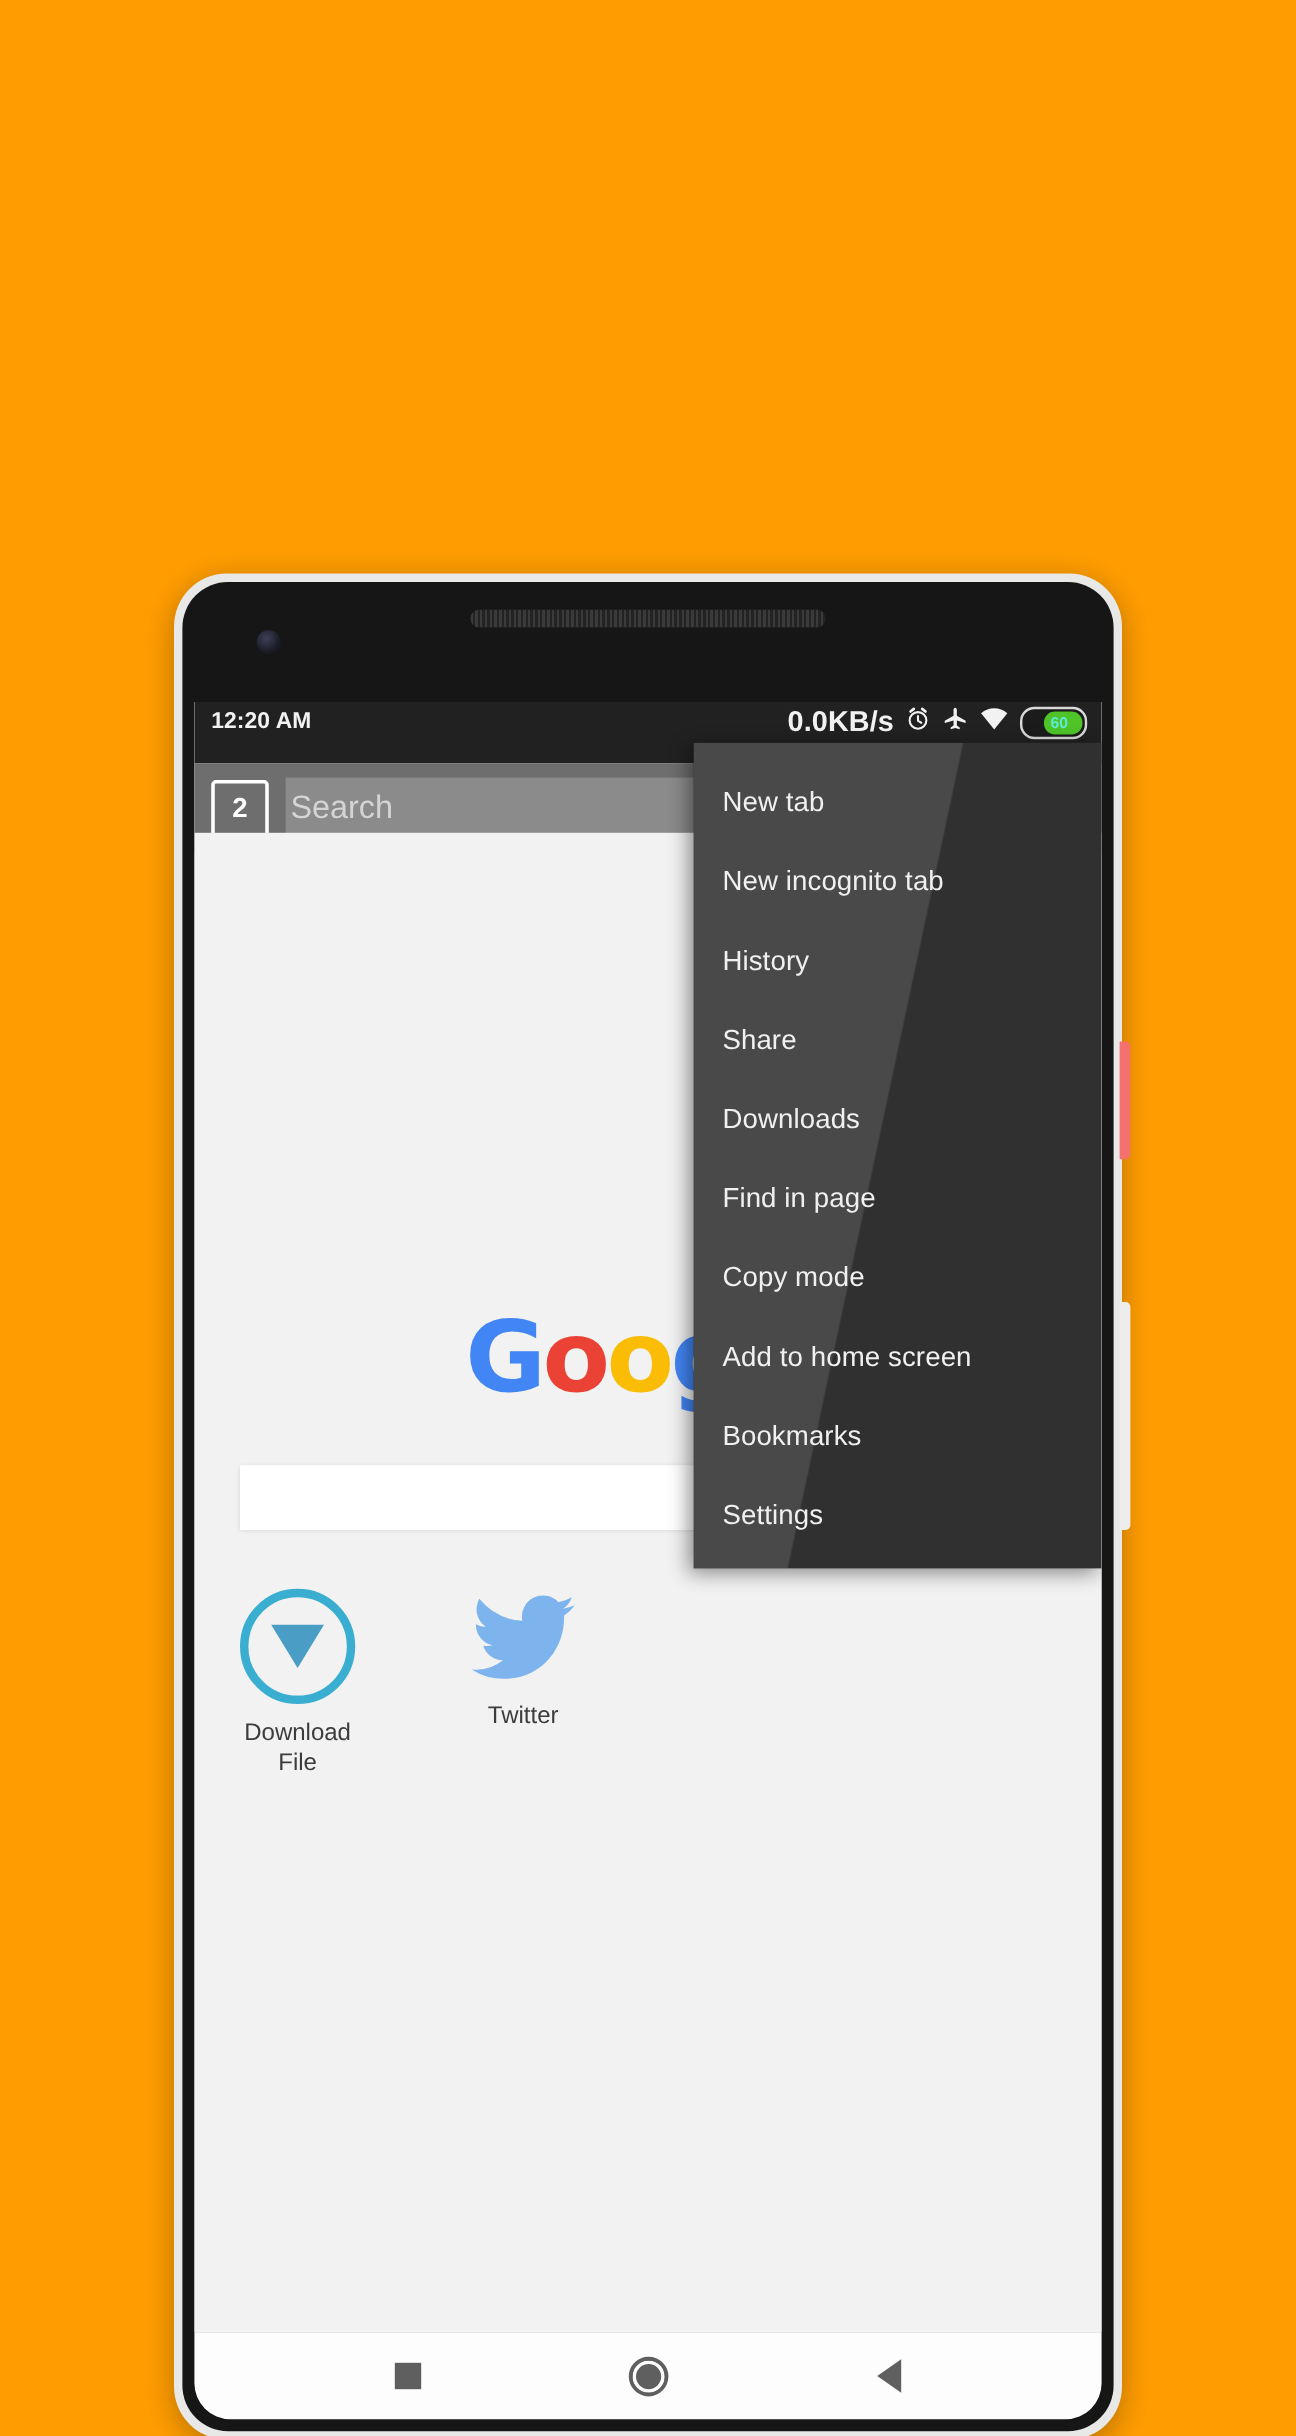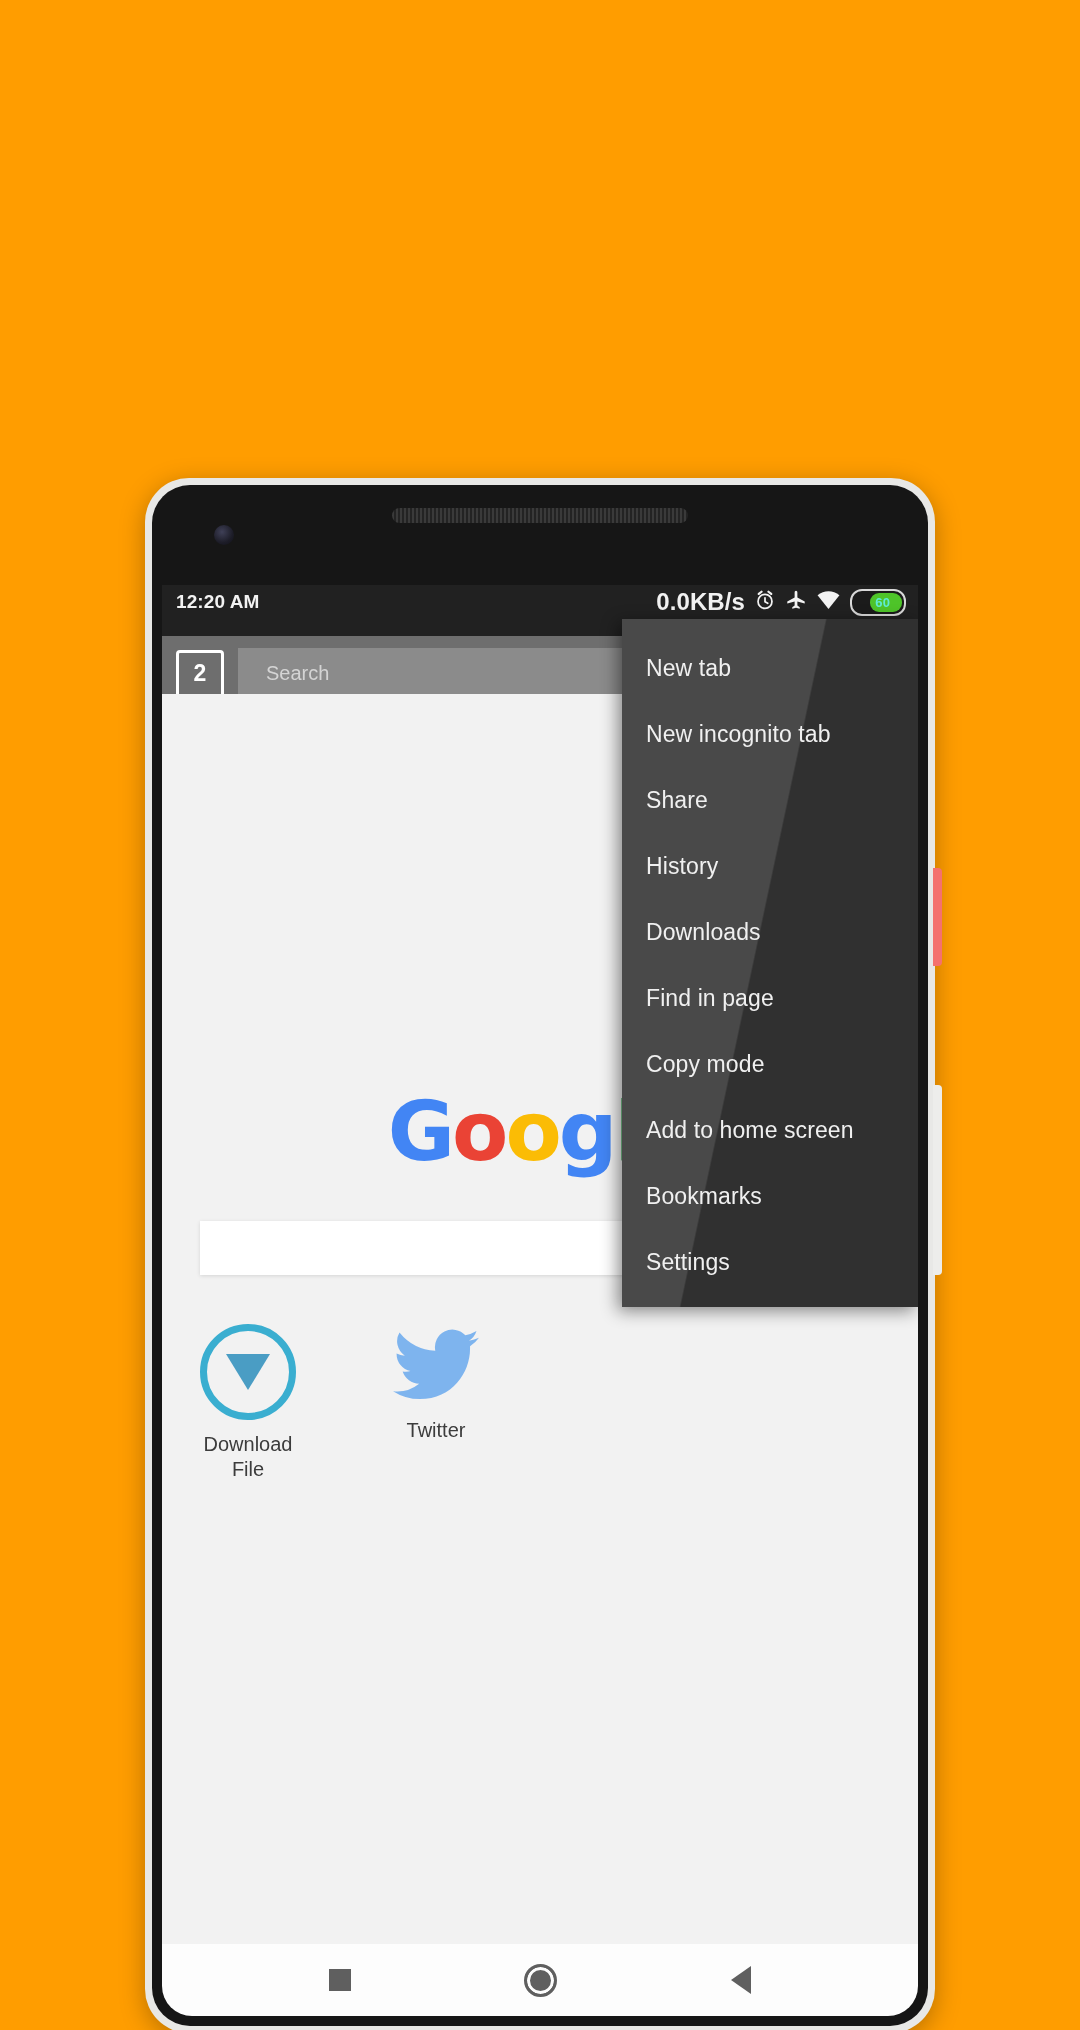--- a/index.html
+++ b/index.html
@@ -164,23 +164,23 @@
     font-size: 23px;
     font-weight: bold;
     flex: 0 0 auto;
   }
   #url-search-field {
     flex: 1 1 auto;
     height: 52px;
     background: #8b8b8b;
     display: flex;
     align-items: center;
-    padding-left: 28px;
+    padding-left: 4px;
     color: #d4d4d4;
-    font-size: 20px;
+    font-size: 27px;
   }
 
   
   #web-content {
     position: absolute;
     left: 0;
     right: 0;
     top: 109px;
     bottom: 0;
     background: #f2f2f2;
@@ -248,21 +248,21 @@
     border-left: 22px solid transparent;
     border-right: 22px solid transparent;
     border-top: 36px solid #4a9dc4;
   }
 
   
   #overflow-menu {
     position: absolute;
     right: 0;
     top: 34px;
-    width: 296px;
+    width: 340px;
     background: #303030;
     padding: 16px 0 12px 0;
     box-shadow: -4px 4px 16px rgba(0,0,0,0.45);
     overflow: hidden;
   }
   #menu-highlight-overlay {
     position: absolute;
     left: 0;
     top: 0;
     width: 100%;
@@ -384,22 +384,22 @@
             </div>
             <div class="shortcut-label">Twitter</div>
           </div>
         </div>
       </div>
 
       <div id="overflow-menu">
         <div id="menu-highlight-overlay"></div>
         <div class="menu-item">New tab</div>
         <div class="menu-item">New incognito tab</div>
+        <div class="menu-item">History</div>
         <div class="menu-item">Share</div>
-        <div class="menu-item">History</div>
         <div class="menu-item">Downloads</div>
         <div class="menu-item">Find in page</div>
         <div class="menu-item">Copy mode</div>
         <div class="menu-item">Add to home screen</div>
         <div class="menu-item">Bookmarks</div>
         <div class="menu-item">Settings</div>
       </div>
 
     </div>
 

